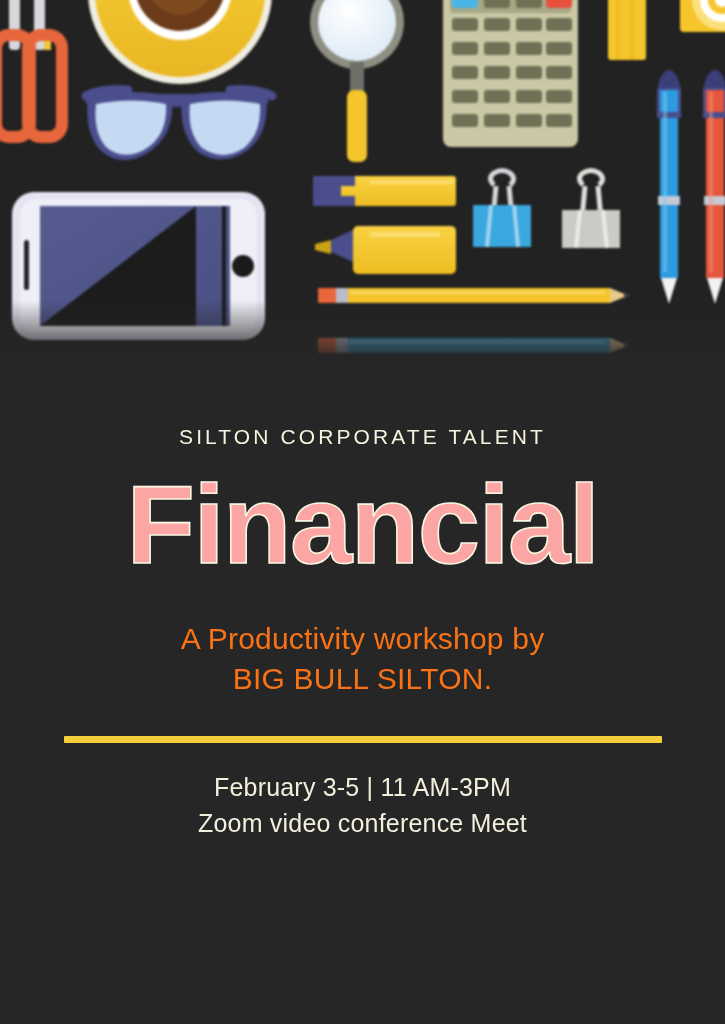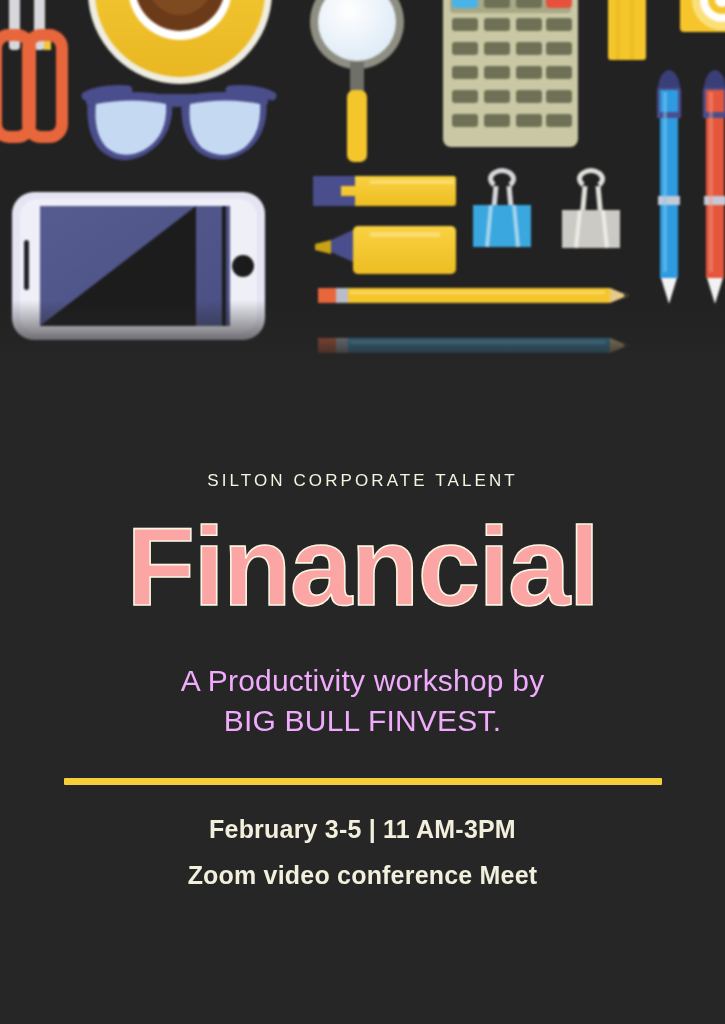--- a/index.html
+++ b/index.html
@@ -39,22 +39,22 @@
   
   .content {
     position:absolute; left:0; top:370px;
     width:725px; height:654px;
     display:flex; flex-direction:column;
     align-items:center;
     text-align:center;
   }
 
   .eyebrow {
-    margin-top:102px;
-    font-size:17px;
+    margin-top:56px;
+    font-size:21px;
     letter-spacing:3.1px;
     color:#F6F3DE;
     font-weight:400;
     line-height:1;
     white-space:nowrap;
   }
 
   .title {
     margin-top:26px;
     font-size:112px;
@@ -64,40 +64,40 @@
     letter-spacing:-1.5px;
     max-width:640px;
     -webkit-text-stroke:1.6px #F8F6E2;
   }
 
   .subtitle {
     margin-top:42px;
     font-size:30px;
     line-height:1.32;
     font-weight:300;
-    color:#f0abfc;
+    color:#f97316;
     letter-spacing:0.2px;
   }
 
   .divider {
     margin-top:38px;
     width:598px; height:7px;
     background:#F5CF3A;
     border-radius:1px;
   }
 
   .details {
     margin-top:27px;
     font-size:25px;
     line-height:1.42;
-    font-weight:700;
+    font-weight:400;
     color:#F2EFDC;
     letter-spacing:0.2px;
   }
-  .details div + div { margin-top:10px; }
+  .details div + div { margin-top:0; }
 </style>
 </head>
 <body>
 
 <div class="poster">
 
   <div class="hero">
     <svg viewBox="0 0 725 370" xmlns="http://www.w3.org/2000/svg" aria-hidden="true">
       <defs>
         <linearGradient id="mugG" x1="0" y1="0" x2="0" y2="1">
@@ -285,21 +285,21 @@
   <div class="content">
 
     <div class="eyebrow">SILTON CORPORATE TALENT</div>
 
     <h1 class="title">
       <div>Financial</div>
     </h1>
 
     <div class="subtitle">
       <div>A Productivity workshop by</div>
-      <div>BIG BULL FINVEST.</div>
+      <div>BIG BULL SILTON.</div>
     </div>
 
     <div class="divider"></div>
 
     <div class="details">
       <div>February 3-5 | 11 AM-3PM</div>
       <div>Zoom video conference Meet</div>
     </div>
 
   </div>

